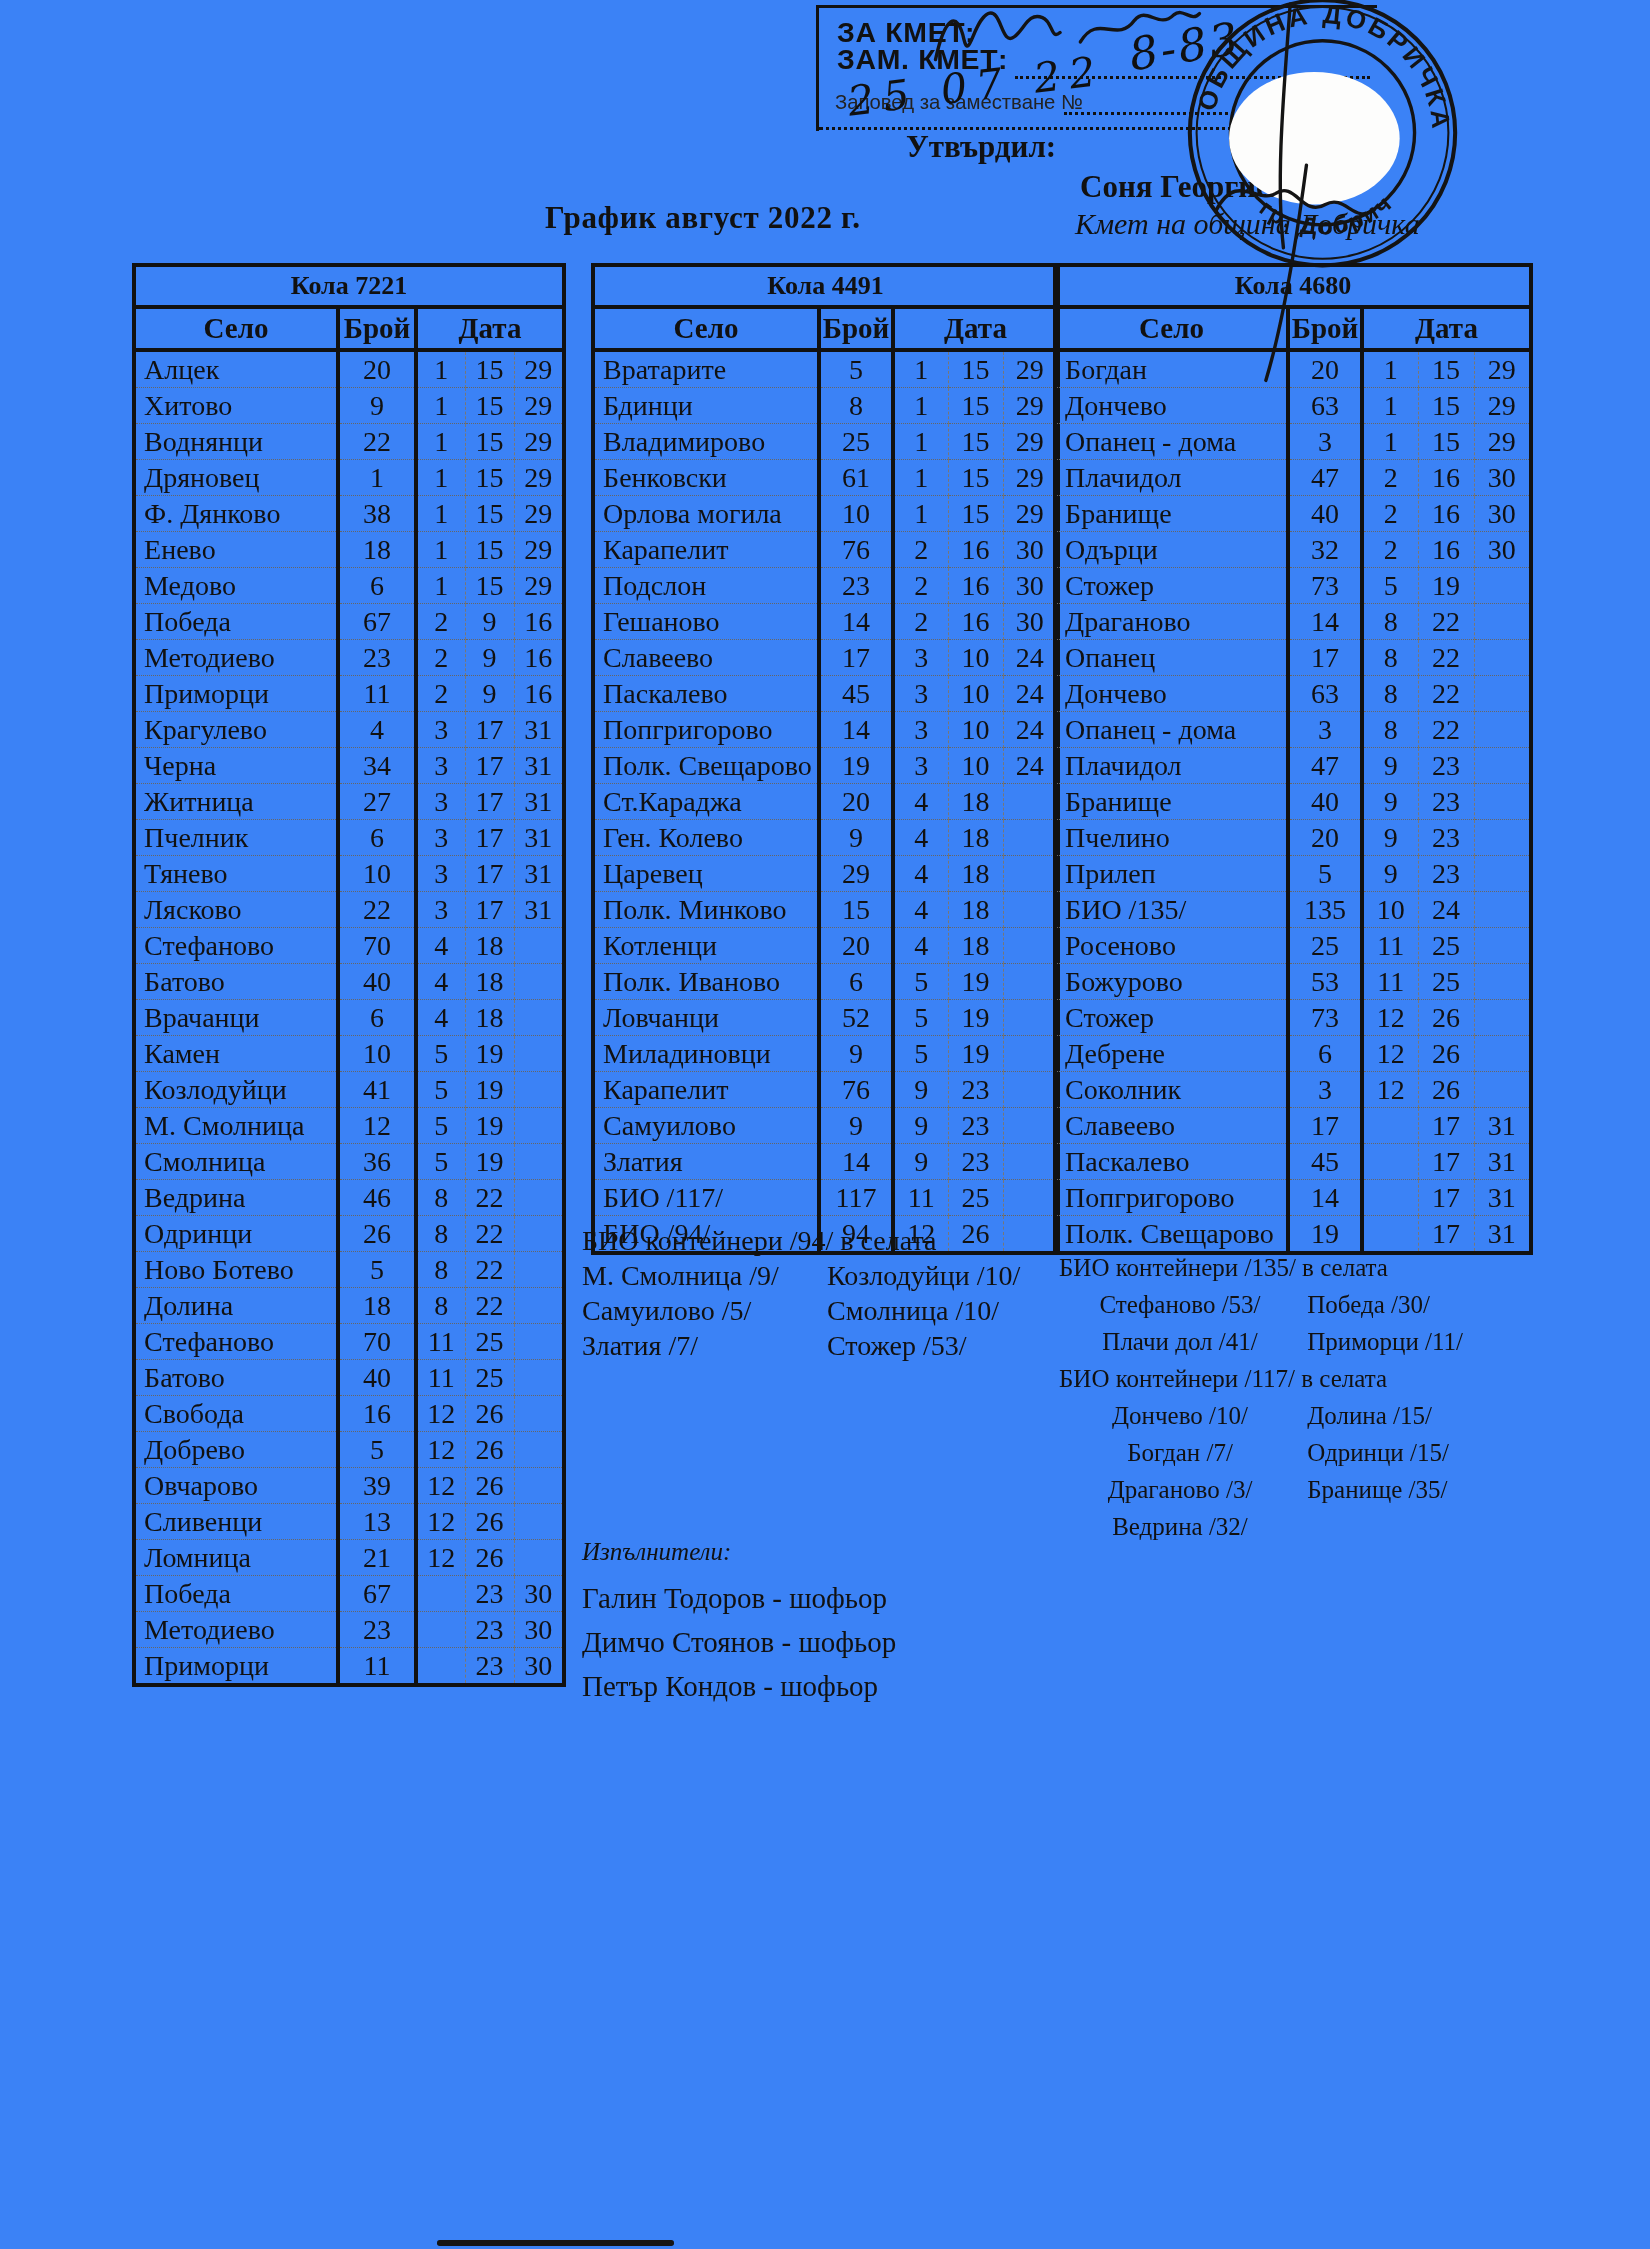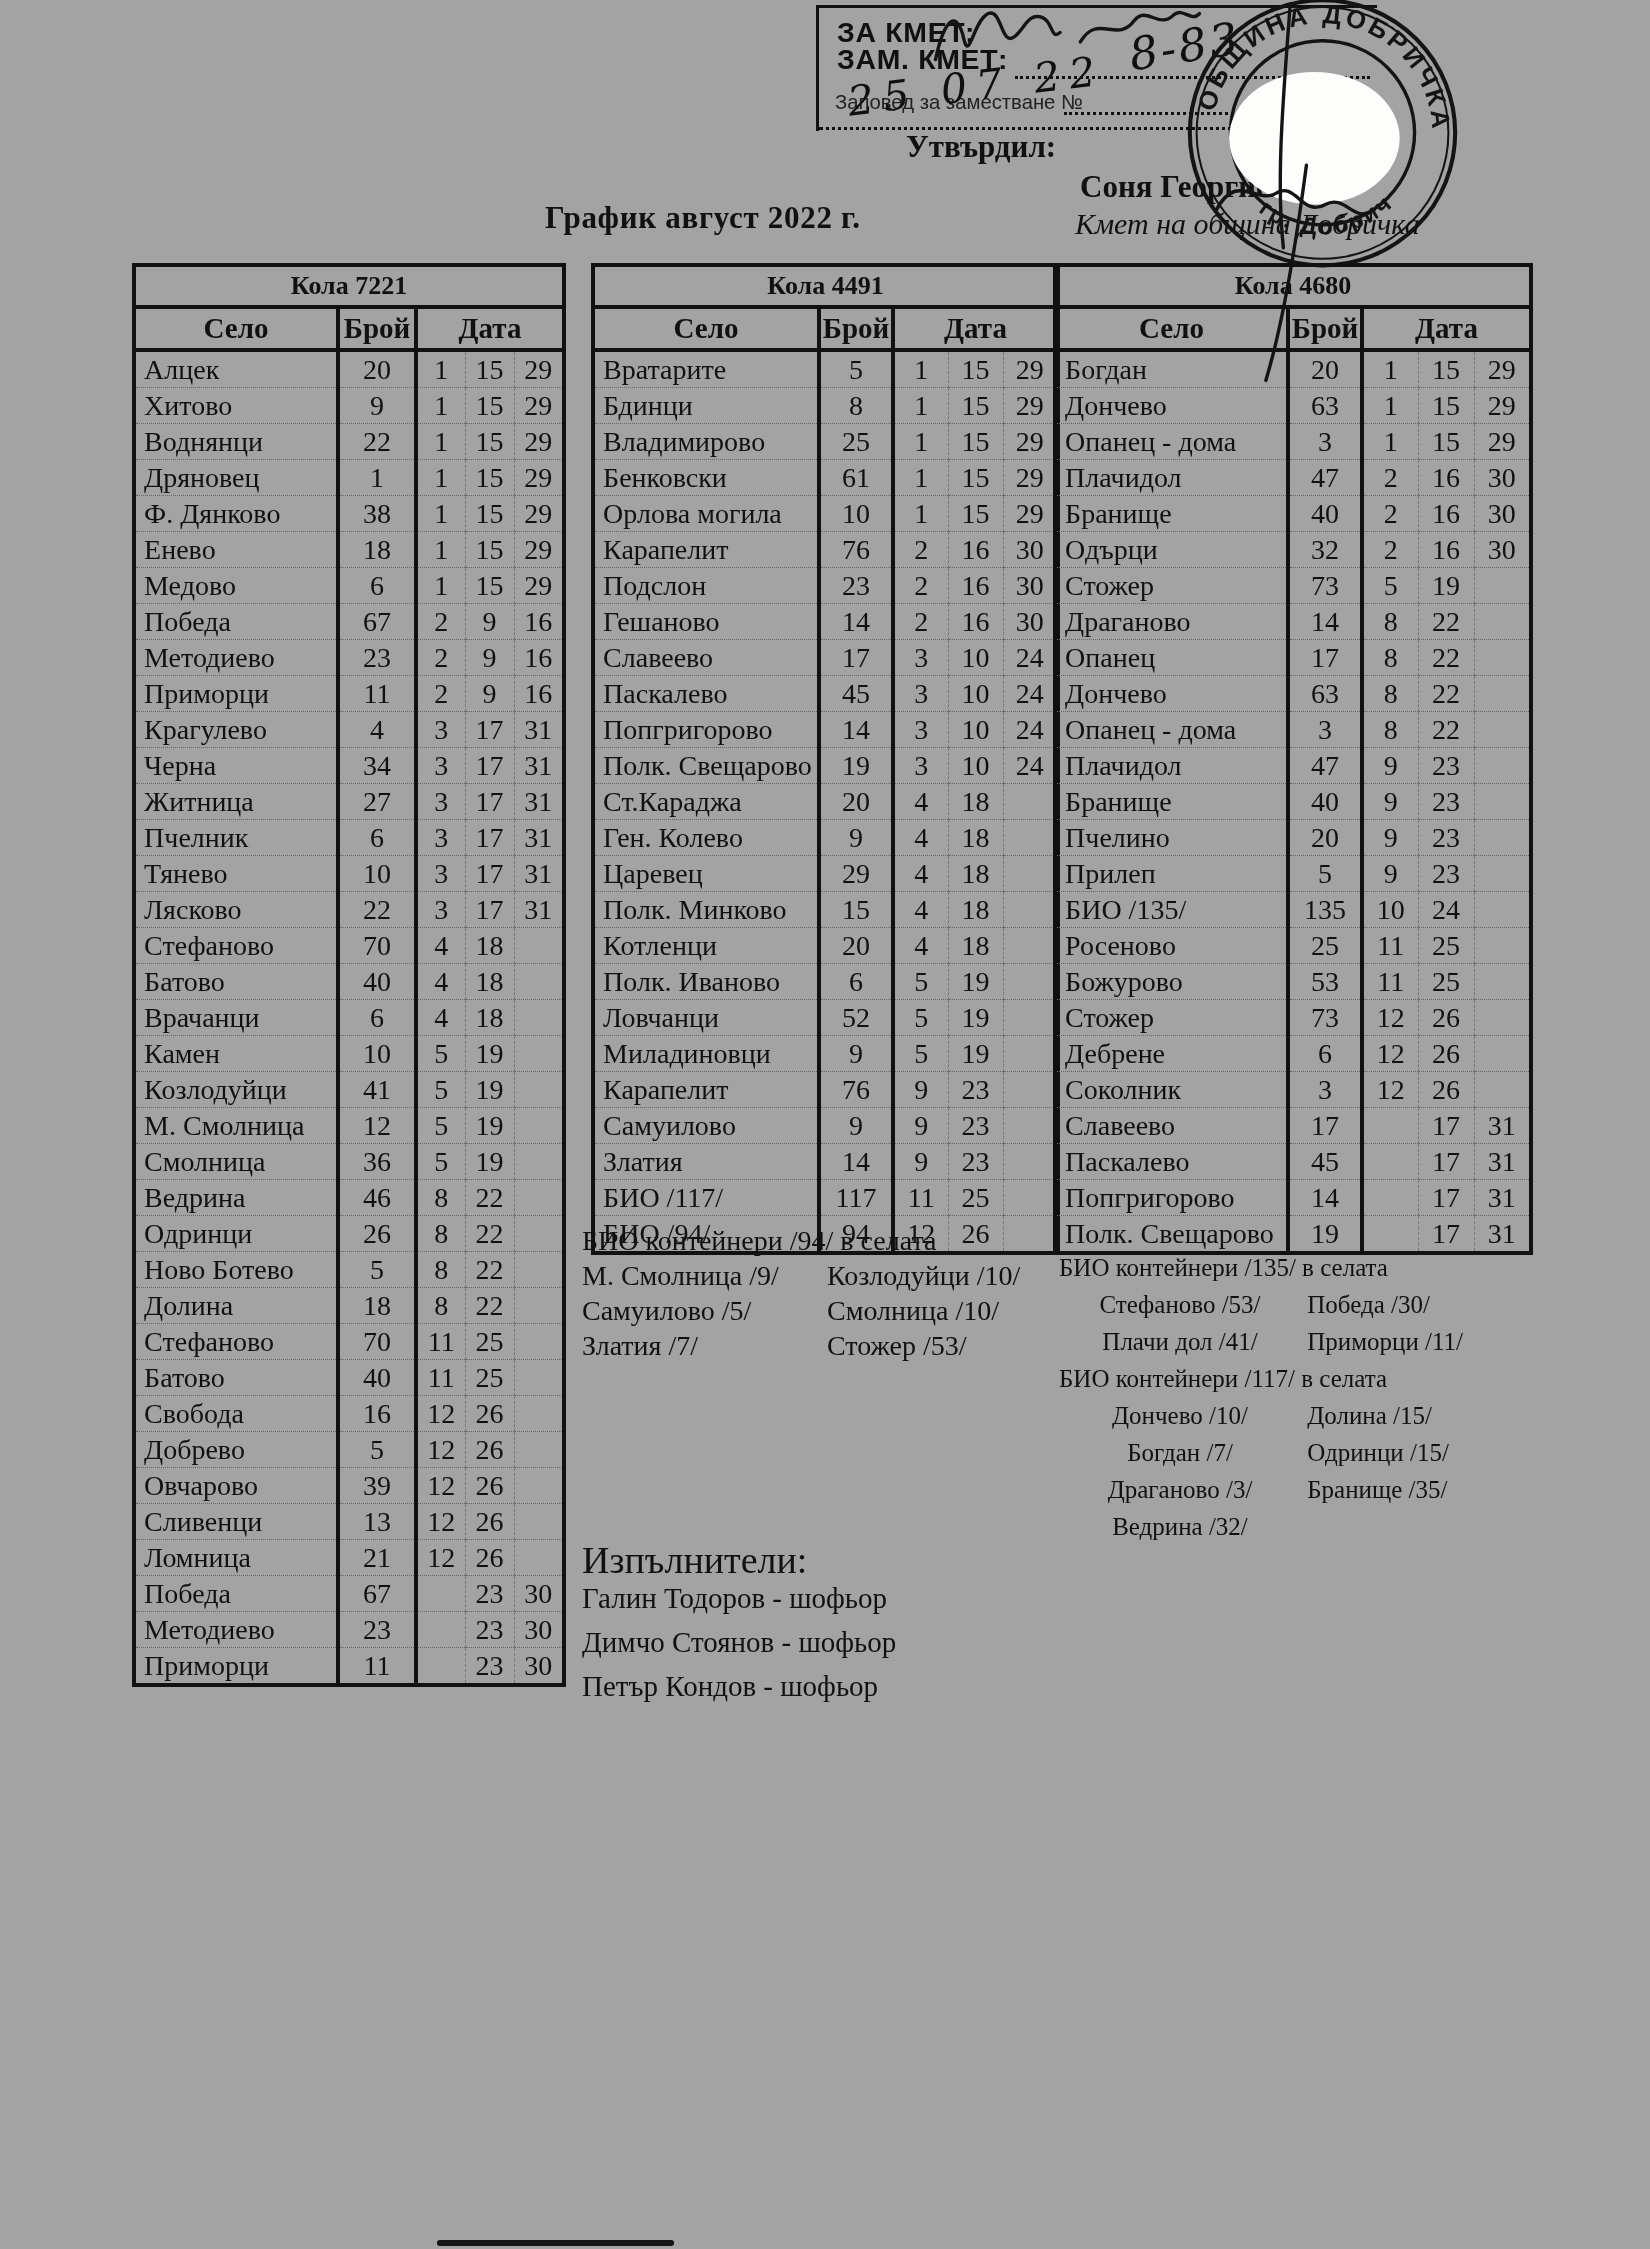--- a/index.html
+++ b/index.html
@@ -1,16 +1,16 @@
 <!DOCTYPE html>
 <html style="font-size:10.8px"><head>
 <meta charset="utf-8">
 <style>
   html,body{margin:0;padding:0;background:#e8e8e8;}
-  #page{position:relative;width:1651px;height:2250px;background:#a3a3a3;overflow:hidden;
+  #page{position:relative;width:1651px;height:2250px;background:#3b82f6;overflow:hidden;
         font-family:"Liberation Serif",serif;color:#111;}
   .abs{position:absolute;}
   
   .doc-title{font-size:31px;font-weight:bold;letter-spacing:0.7px;}
   .approve{font-size:31px;font-weight:bold;}
   .signer-name{font-size:31px;font-weight:bold;}
   .signer-role{font-size:30px;font-style:italic;}
   
   .stampbox{border-top:3.4px solid #111;border-left:3.4px solid #111;}
   .sb-big{font-family:"Liberation Sans",sans-serif;font-weight:bold;font-size:28.4px;letter-spacing:0.7px;}
@@ -28,21 +28,21 @@
   .vtable td.village{text-align:left;padding-left:8.1px;border-right:4.1px solid #111;}
   .vtable td.count{text-align:center;border-right:4.1px solid #111;}
   .vtable td.d1,.vtable td.d2{text-align:center;border-right:1.4px dashed #777;}
   .vtable td.d3{text-align:center;}
   
   .note-title{font-size:28px;height:35px;}
   .note-row{font-size:28px;height:35px;}
   .nc1{display:inline-block;width:238px;}
   .nr-row{font-size:25px;height:37px;}
   .nr1{display:inline-block;width:242px;text-align:center;}
-  .exec-title{font-size:38px;height:44px;}
+  .exec-title{font-size:25px;height:44px;font-style:italic;}
   .exec-item{font-size:29px;height:44px;}
   svg{overflow:visible;}
 </style>
 </head>
 <body>
 
 <div id="page">
 
   <div class="abs stampbox" style="left:816px;top:5.4px;width:558px;height:123px;"></div>
   <div class="abs sb-big" style="left:837px;top:16.2px;">ЗА КМЕТ:</div>

